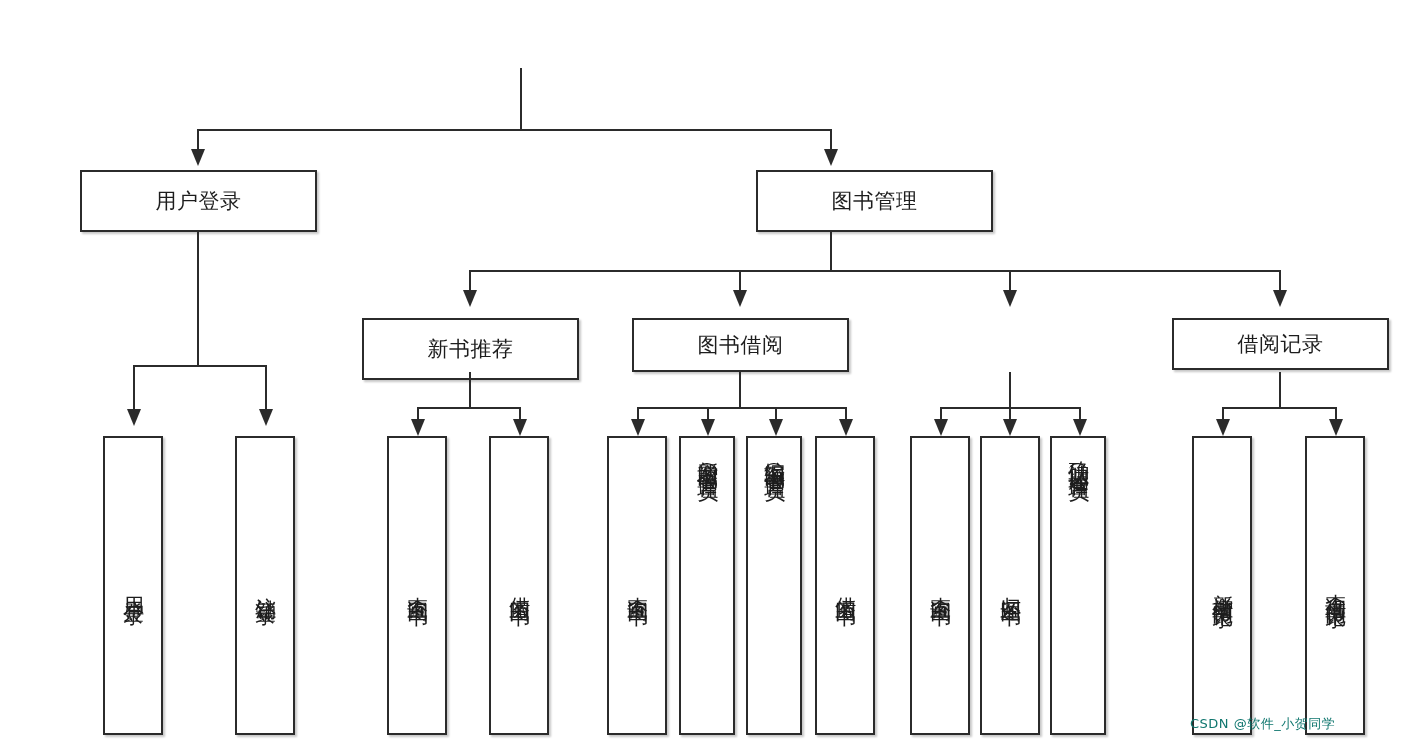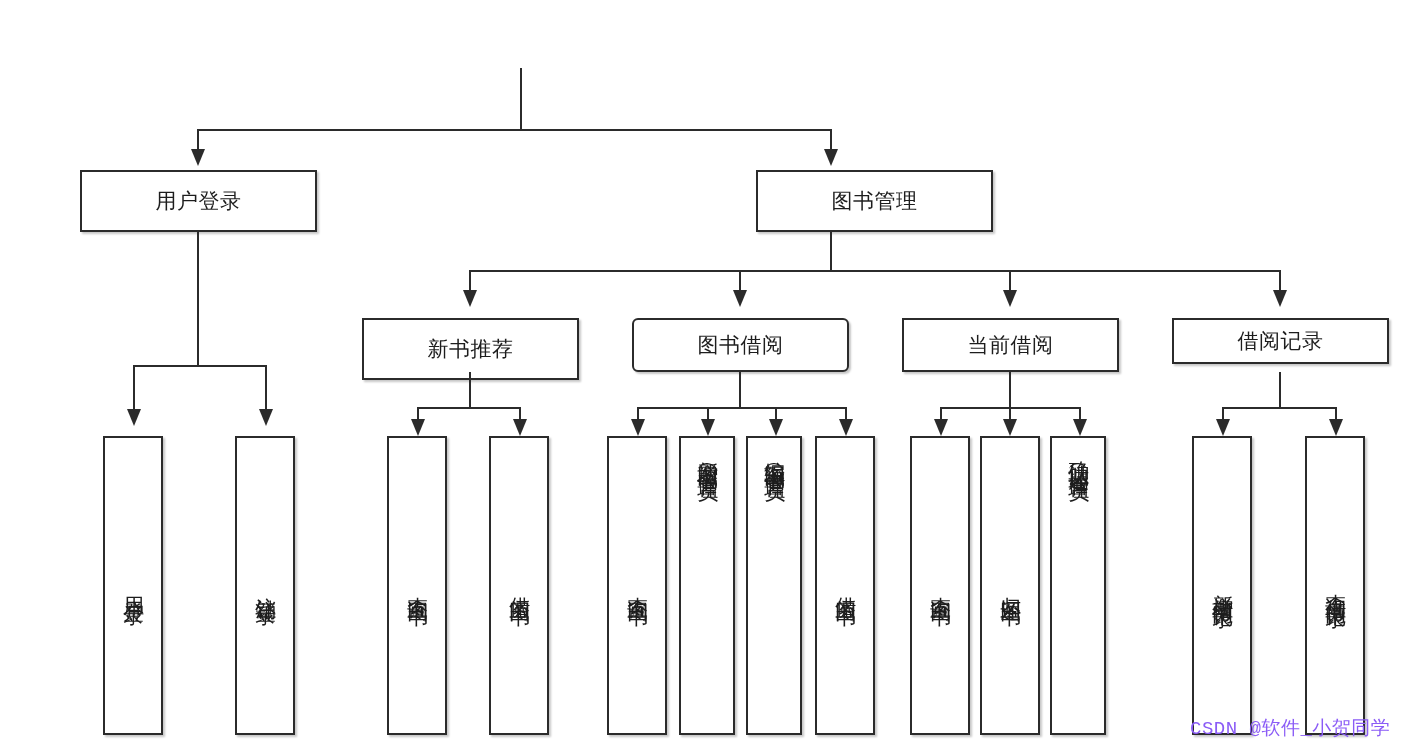--- a/index.html
+++ b/index.html
@@ -68,25 +68,24 @@
     width: 0;
     height: 0;
     border-left: 7px solid transparent;
     border-right: 7px solid transparent;
     border-top: 17px solid #2b2b2b;
   }
 
   
   #watermark {
     position: absolute;
-    font-size: 19px;
-    color: #8b5cf6;
+    font-size: 13px;
+    color: #0f766e;
     white-space: nowrap;
     letter-spacing: 0.5px;
-    font-family: Liberation Mono, monospace;
   }
 </style>
 </head>
 <body>
 
 <div id="canvas">
 
 
   <div class="ln v" style="left:520px; top:68px; width:2px; height:62px;"></div>
   <div class="ln h" style="left:197px; top:129px; width:635px; height:2px;"></div>
@@ -117,27 +116,24 @@
   <div class="ln v" style="left:739px; top:270px; width:2px; height:22px;"></div>
   <div class="arrow" style="left:733px; top:290px;"></div>
   <div class="ln v" style="left:1009px; top:270px; width:2px; height:22px;"></div>
   <div class="arrow" style="left:1003px; top:290px;"></div>
   <div class="ln v" style="left:1279px; top:270px; width:2px; height:22px;"></div>
   <div class="arrow" style="left:1273px; top:290px;"></div>
 
   <div class="node" style="left:362px; top:318px; width:217px; height:62px;">
     <span class="label">新书推荐</span>
   </div>
-  <div class="node" style="left:632px; top:318px; width:217px; height:54px;border-radius:6px;">
+  <div class="node" style="left:632px; top:318px; width:217px; height:54px;">
     <span class="label">图书借阅</span>
   </div>
-  <div class="node" style="left:902px; top:318px; width:217px; height:54px;">
-    <span class="label">当前借阅</span>
-  </div>
-  <div class="node" style="left:1172px; top:318px; width:217px; height:46px;">
+  <div class="node" style="left:1172px; top:318px; width:217px; height:52px;">
     <span class="label">借阅记录</span>
   </div>
 
   <div class="ln v" style="left:469px; top:372px; width:2px; height:36px;"></div>
   <div class="ln h" style="left:417px; top:407px; width:104px; height:2px;"></div>
   <div class="ln v" style="left:417px; top:407px; width:2px; height:14px;"></div>
   <div class="arrow" style="left:411px; top:419px;"></div>
   <div class="ln v" style="left:519px; top:407px; width:2px; height:14px;"></div>
   <div class="arrow" style="left:513px; top:419px;"></div>
 

